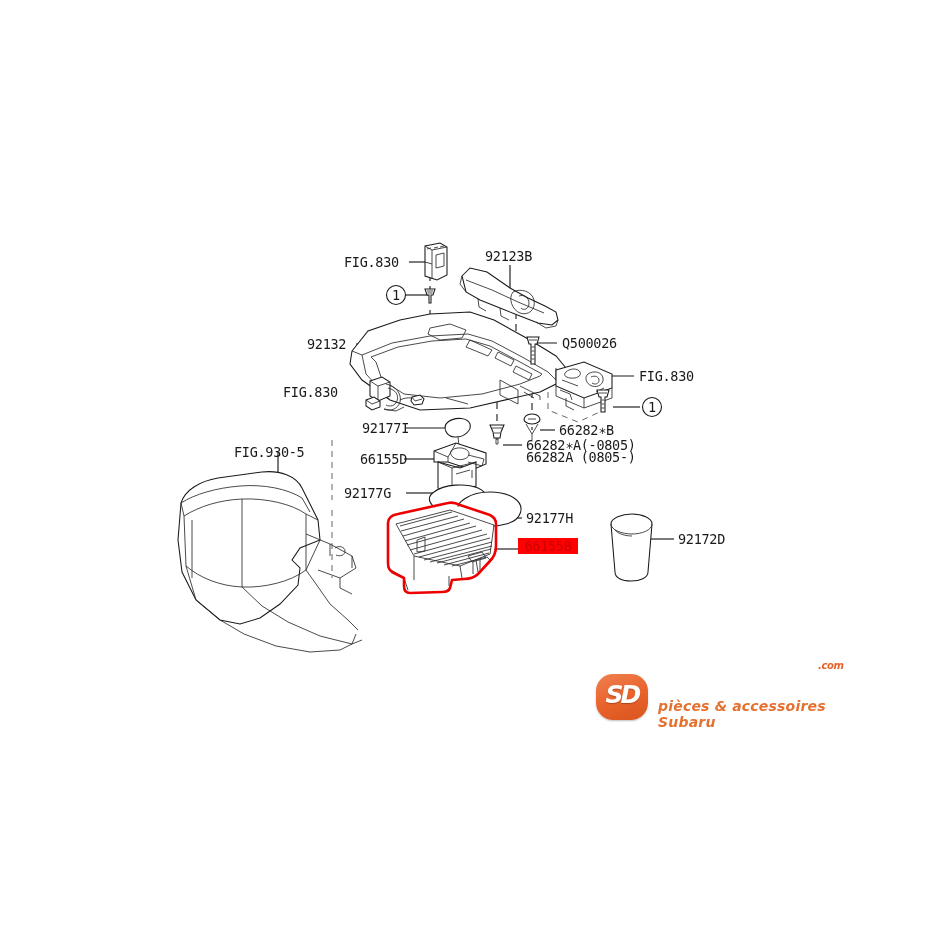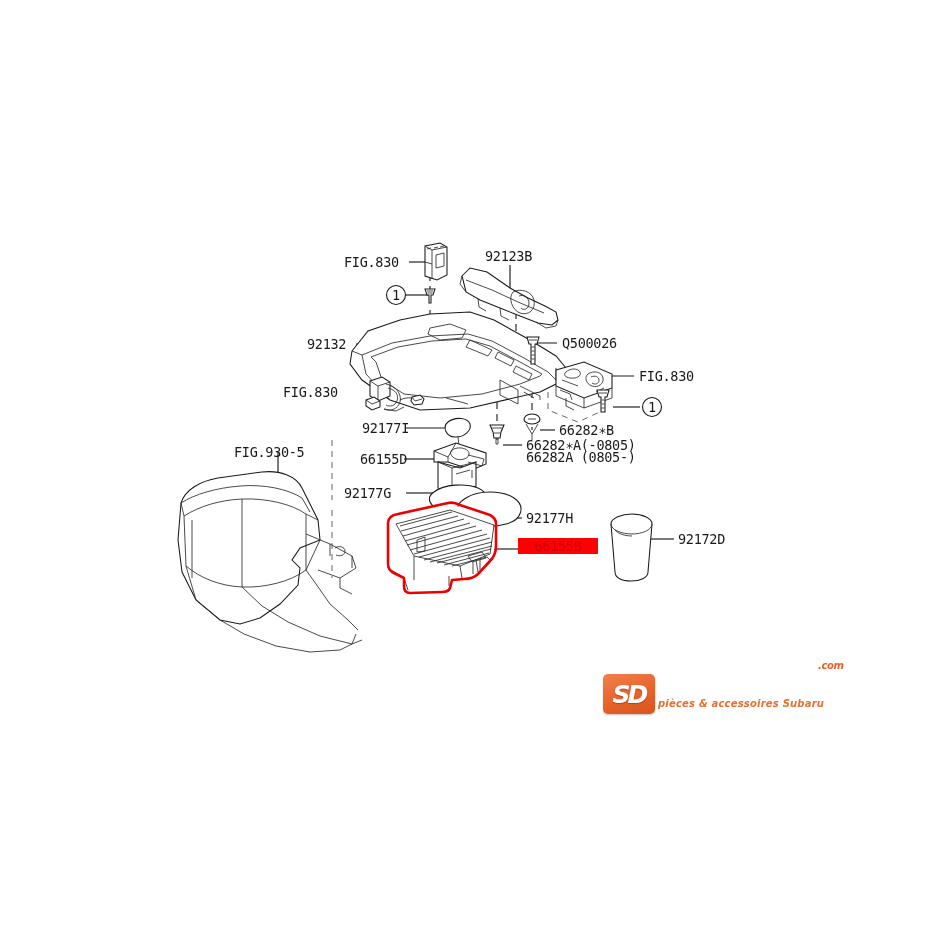--- a/index.html
+++ b/index.html
@@ -76,26 +76,26 @@
   
   #watermark {
     position: absolute;
     left: 596px;
     top: 660px;
     width: 290px;
     height: 62px;
   }
   .wm-logo {
     position: absolute;
-    left: 7px;
+    left: 0px;
     top: 14px;
     width: 52px;
-    height: 40px;
+    height: 46px;
     background: linear-gradient(160deg, #f08050 0%, #e8622a 55%, #d9541f 100%);
-    border-radius: 5px;
+    border-radius: 17px;
     box-shadow: 0 1px 2px rgba(0,0,0,0.25);
   }
   .wm-logo-mono {
     position: absolute;
     left: 0;
     top: 0;
     width: 52px;
     height: 40px;
     display: flex;
     align-items: center;
@@ -134,21 +134,21 @@
     color: #e8622a;
     letter-spacing: -0.4px;
   }
   .wm-sub {
     position: absolute;
     left: 62px;
     top: 38px;
     font-family: "DejaVu Sans", sans-serif;
     font-style: italic;
     font-weight: bold;
-    font-size: 10px;
+    font-size: 14px;
     color: #e2651f;
     letter-spacing: 0.2px;
     opacity: 0.92;
   }
   .hl-box {
     position: absolute;
     background: #ff0000;
     display: flex;
     align-items: center;
     justify-content: center;
@@ -450,21 +450,21 @@
     <text class="lbl" x="234" y="457">FIG.930-5</text>
 
     <text class="lbl" x="344" y="498">92177G</text>
 
     <text class="lbl" x="526" y="523">92177H</text>
 
     <text class="lbl" x="678" y="544">92172D</text>
 
   </svg>
 
-  <div class="hl-box" id="hl-66155b" style="left:518px; top:538px; width:80px; height:16px;">66155B</div>
+  <div class="hl-box" id="hl-66155b" style="left:518px; top:538px; width:60px; height:16px;">66155B</div>
 
   <div id="watermark">
     <div class="wm-logo">
       <div class="wm-logo-mono">SD</div>
     </div>
     <div class="wm-dotcom">.com</div>
     <div class="wm-sub">pièces &amp; accessoires Subaru</div>
   </div>
 
 </div>

